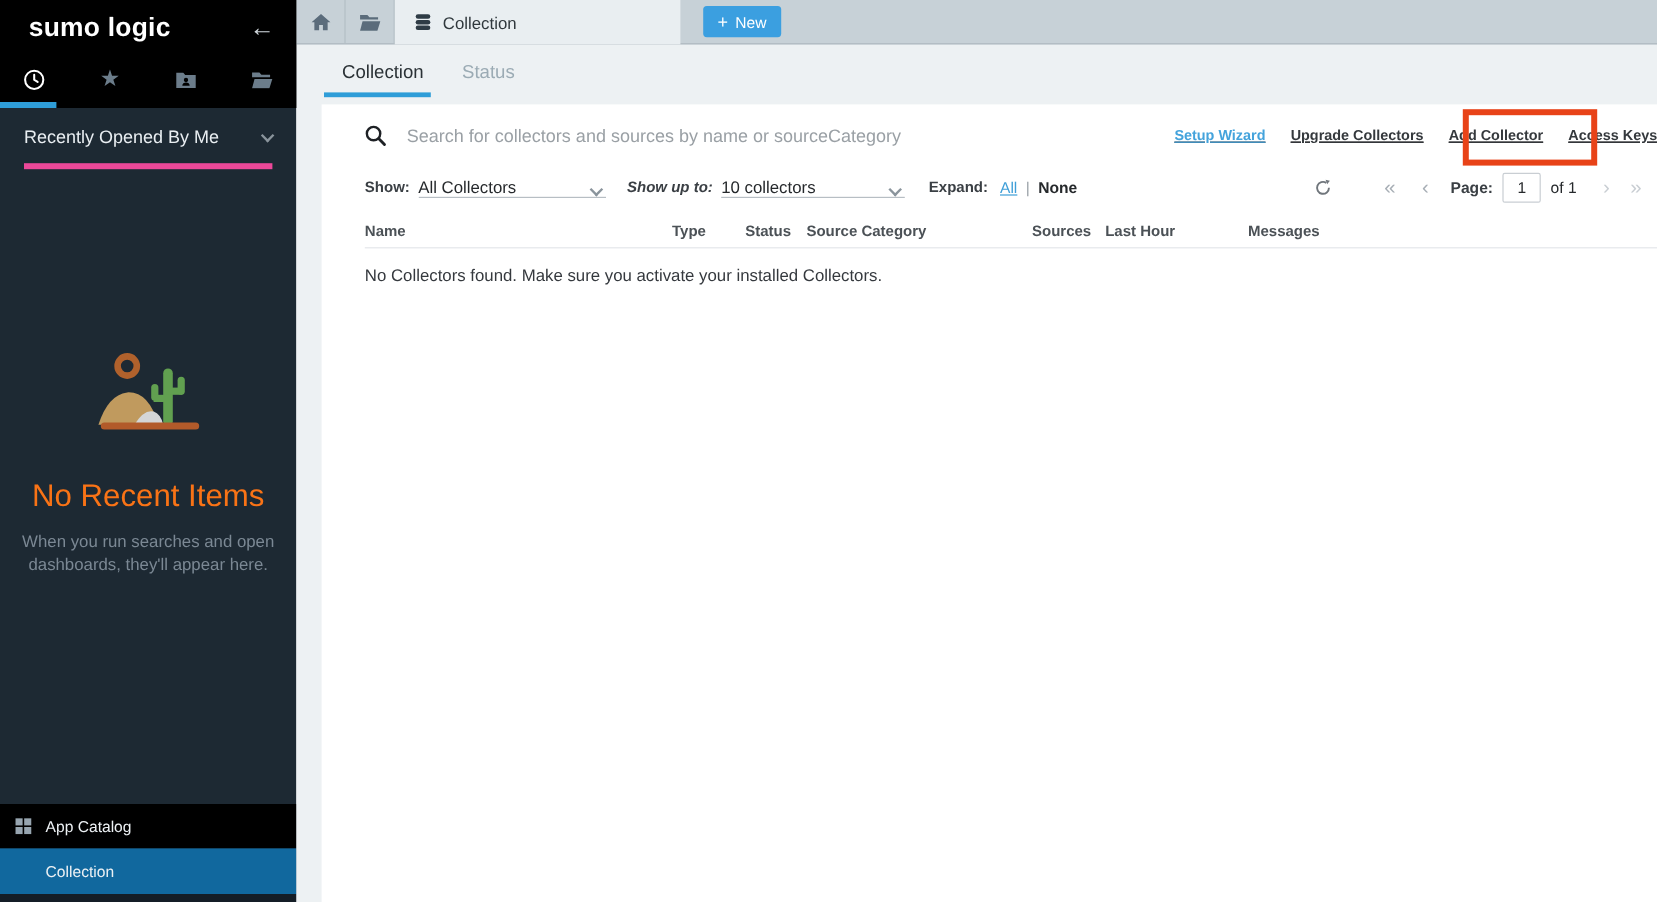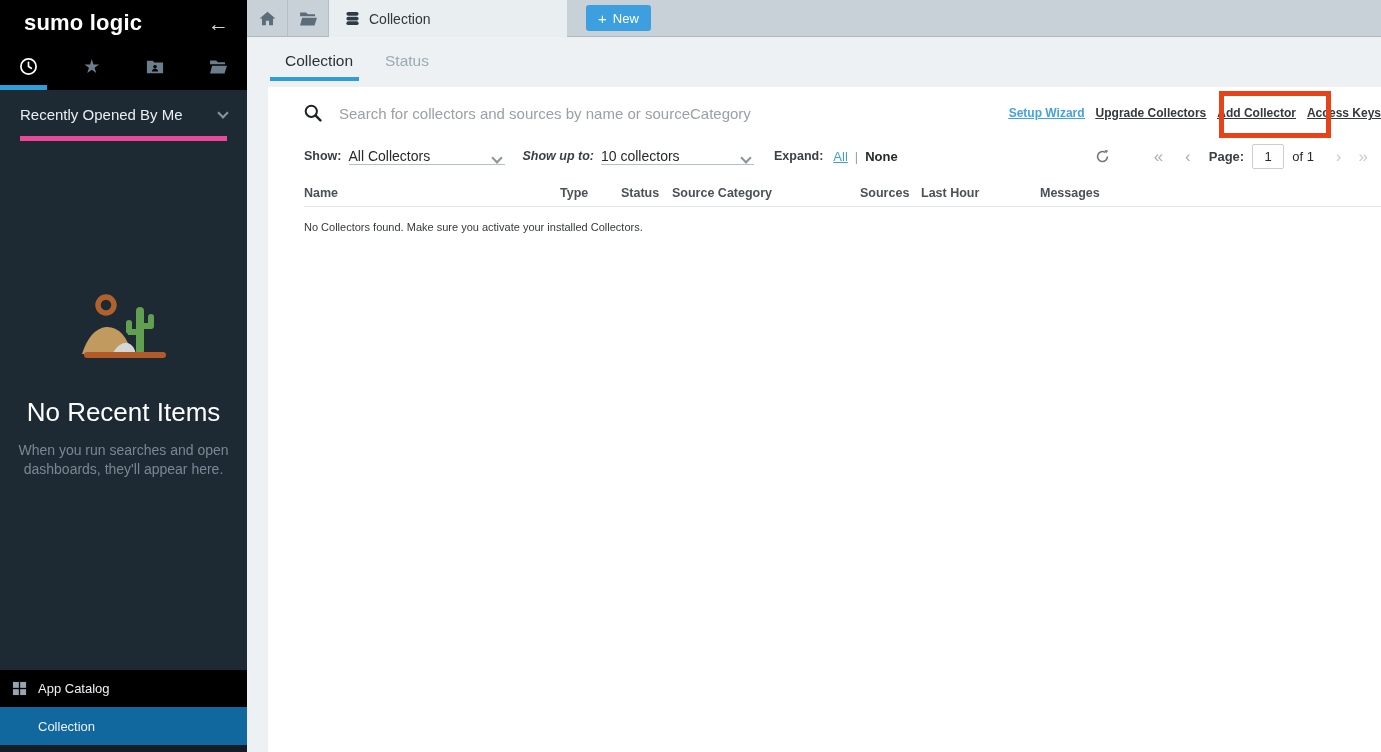--- a/index.html
+++ b/index.html
@@ -14,21 +14,21 @@
   .back { color:#cfd6db; font-size:21px; line-height:1; cursor:pointer; }
   .icon-row { height:40px; display:flex; align-items:center; justify-content:space-between; padding:0 13px; }
   .icon-row .sicon { width:30px; display:flex; justify-content:center; align-items:center; cursor:pointer; }
   .star-glyph { font-size:19px; color:#6c7d8b; }
   .active-ind { position:absolute; bottom:0; left:0; width:47px; height:5px; background:#2e9dd8; }
 
   .side-mid { flex:1 1 auto; position:relative; overflow:hidden; }
   .recent { margin:16px 20px 0; padding-bottom:13px; border-bottom:5px solid #ec4899; display:flex; align-items:center; justify-content:space-between; font-size:15px; color:#e9eef2; cursor:pointer; }
   .chev { width:8px; height:8px; border-right:2px solid #8a949c; border-bottom:2px solid #8a949c; transform:rotate(45deg); margin-top:-4px; }
   .empty { text-align:center; margin-top:150px; }
-  .empty-title { font-size:26px; color:#ffffff; margin-top:30px; }
+  .empty-title { font-size:26px; color:#f97316; margin-top:30px; }
   .empty-desc { font-size:14px; color:#7b8894; line-height:19px; width:224px; margin:13px auto 0; }
 
   .nav-row { display:flex; align-items:center; font-size:13px; color:#edf1f4; cursor:pointer; flex:0 0 auto; }
   .nav-app { height:37px; background:#000; }
   .nav-manage { height:40px; background:#4c565f; }
   .nav-coll { height:38px; background:#11689e; }
   .nav-sliver { height:7px; background:#141d26; flex:0 0 auto; }
   .nicon { width:16px; margin:0 10px 0 12px; display:flex; }
   .nav-coll .nav-label { margin-left:38px; }
 
@@ -43,21 +43,21 @@
   .subtabs { height:50px; position:relative; flex:0 0 auto; }
   .sub-coll { position:absolute; left:38px; top:15px; font-size:15.5px; color:#2b3236; cursor:pointer; }
   .sub-status { position:absolute; left:138px; top:15px; font-size:15.5px; color:#9babb4; cursor:pointer; }
   .sub-ind { position:absolute; left:23px; bottom:6px; width:89px; height:4px; background:#2e9dd8; }
 
   .panel { flex:1 1 auto; margin-left:21px; background:#fff; position:relative; }
 
   .search-row { position:absolute; top:8px; left:36px; right:0; height:36px; display:flex; align-items:center; }
   .search-input { flex:1; margin-left:15px; border:none; outline:none; background:transparent; font-size:15px; color:#333; font-family:inherit; min-width:0; }
   .search-input::placeholder { color:#9aa0a5; }
-  .links { display:flex; align-items:center; gap:11px; white-space:nowrap; font-size:12px; font-weight:bold; flex:0 0 auto;text-decoration:underline; }
+  .links { display:flex; align-items:center; gap:21px; white-space:nowrap; font-size:12px; font-weight:bold; flex:0 0 auto;text-decoration:underline; }
   .links a { color:#35393d; text-decoration:underline; cursor:pointer; }
   .links a.lnk-blue { color:#44a3dc; }
 
   .controls { position:absolute; top:53px; left:36px; right:13px; height:32px; display:flex; align-items:center; }
   .lbl { font-size:12.5px; font-weight:bold; color:#3a3f44; white-space:nowrap; }
   .dd { display:flex; align-items:flex-end; justify-content:space-between; border-bottom:1px solid #b7bec4; padding-bottom:0; margin-left:7px; cursor:pointer; }
   .dd .val { font-size:14px; color:#26292c; white-space:nowrap; }
   .dd .chev { margin:0 4px 2px 0; border-color:#8a949c; }
   .dd1 { width:156px; } .dd2 { width:153px; }
   .ml18 { margin-left:18px;font-style:italic; } .ml20 { margin-left:20px;text-align:right; }
@@ -70,21 +70,21 @@
   .pg-dis { color:#c9ced3; }
   .refresh { cursor:pointer; display:flex; }
   .page-lbl { font-size:13px; font-weight:bold; color:#3a3f44; margin-left:18px; }
   .page-input { width:32px; height:25px; border:1px solid #c9ced3; border-radius:2px; text-align:center; font-size:13px; color:#26292c; margin-left:8px; font-family:inherit; }
   .of-lbl { font-size:13px; color:#26292c; margin-left:8px; }
 
   .hdr { position:absolute; top:93px; left:36px; right:0; height:27px; display:flex; align-items:center; border-bottom:1px solid #e4e7ea; font-size:12.5px; font-weight:bold; color:#4b5156; }
   .c0{width:256px}.c1{width:61px}.c2{width:51px}.c3{width:188px}.c4{width:61px}.c5{width:119px}.c6{flex:1}
   .hdr span { cursor:pointer; }
 
-  .empty-msg { position:absolute; top:134px; left:36px; font-size:11px; color:#35393e; }
+  .empty-msg { position:absolute; top:134px; left:36px; font-size:14px; color:#35393e; }
 
   .annotation { position:absolute; left:1219px; top:91px; width:112px; height:47px; border:5px solid #e84318; z-index:40; pointer-events:none; }
 </style>
 </head>
 <body>
 
 <div id="page">
 
   <aside class="sidebar">
     <div class="side-top">

